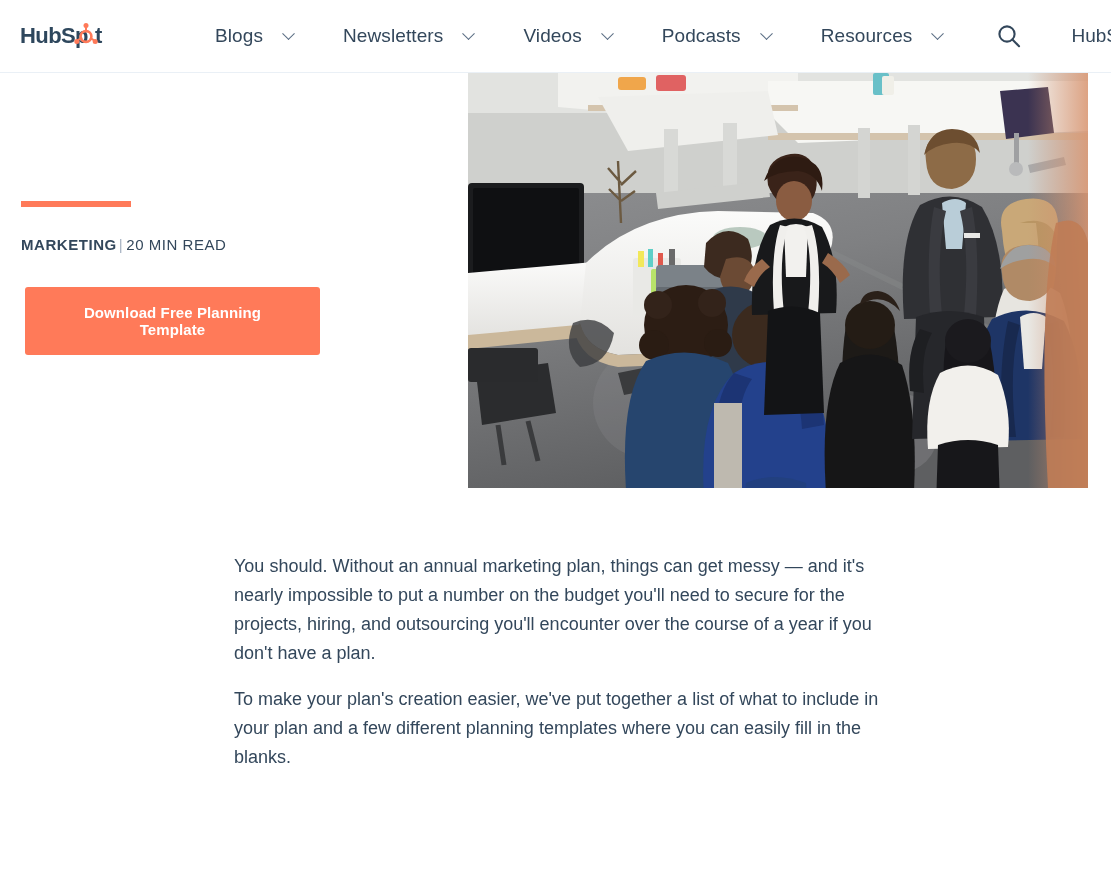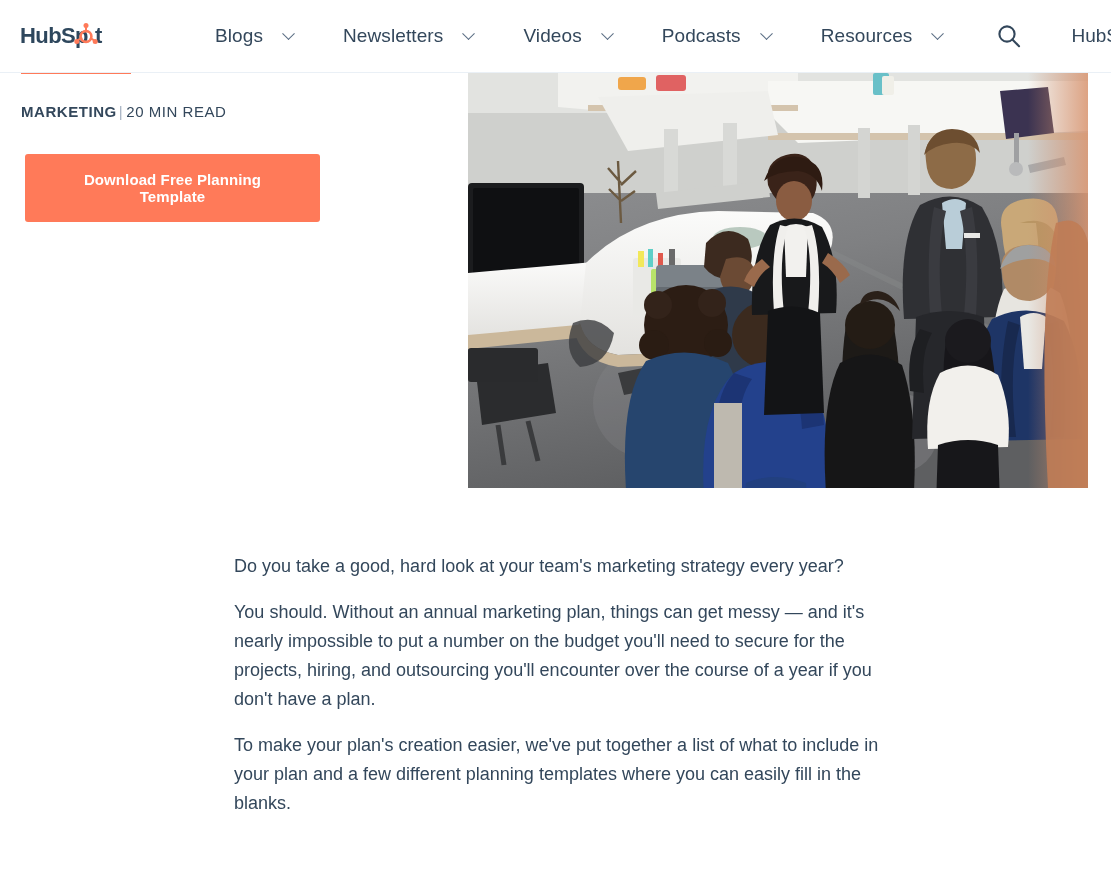--- a/index.html
+++ b/index.html
@@ -91,21 +91,21 @@
     font-size: 19px;
     color: #33475b;
     cursor: pointer;
     white-space: nowrap;
   }
 
   
   .hero {
     position: relative;
     display: flex;
-    align-items: flex-start;
+    align-items: center;
     padding-top: 0;
   }
   .hero-left {
     width: 468px;
     flex: none;
     padding-left: 21px;
     padding-right: 18px;
     padding-top: 0;
   }
   .accent-bar {
@@ -451,17 +451,16 @@
       </g>
 
       <rect x="560" y="0" width="60" height="415" fill="url(#warmEdge)" opacity="0.85"></rect>
 
       <path d="M588 150 q26 -10 32 20 l0 245 -40 0 q-10 -190 8 -265 Z" fill="#c07c55" opacity="0.9"></path>
     </svg>
   </div>
 </section>
 
 <main class="article-body">
-  <p>Do you take a good, hard look at your team's marketing strategy every year?</p>
   <p>You should. Without an annual marketing plan, things can get messy — and it's nearly impossible to put a number on the budget you'll need to secure for the projects, hiring, and outsourcing you'll encounter over the course of a year if you don't have a plan.</p>
   <p>To make your plan's creation easier, we've put together a list of what to include in your plan and a few different planning templates where you can easily fill in the blanks.</p>
 
 </main>
 
 </body></html>

